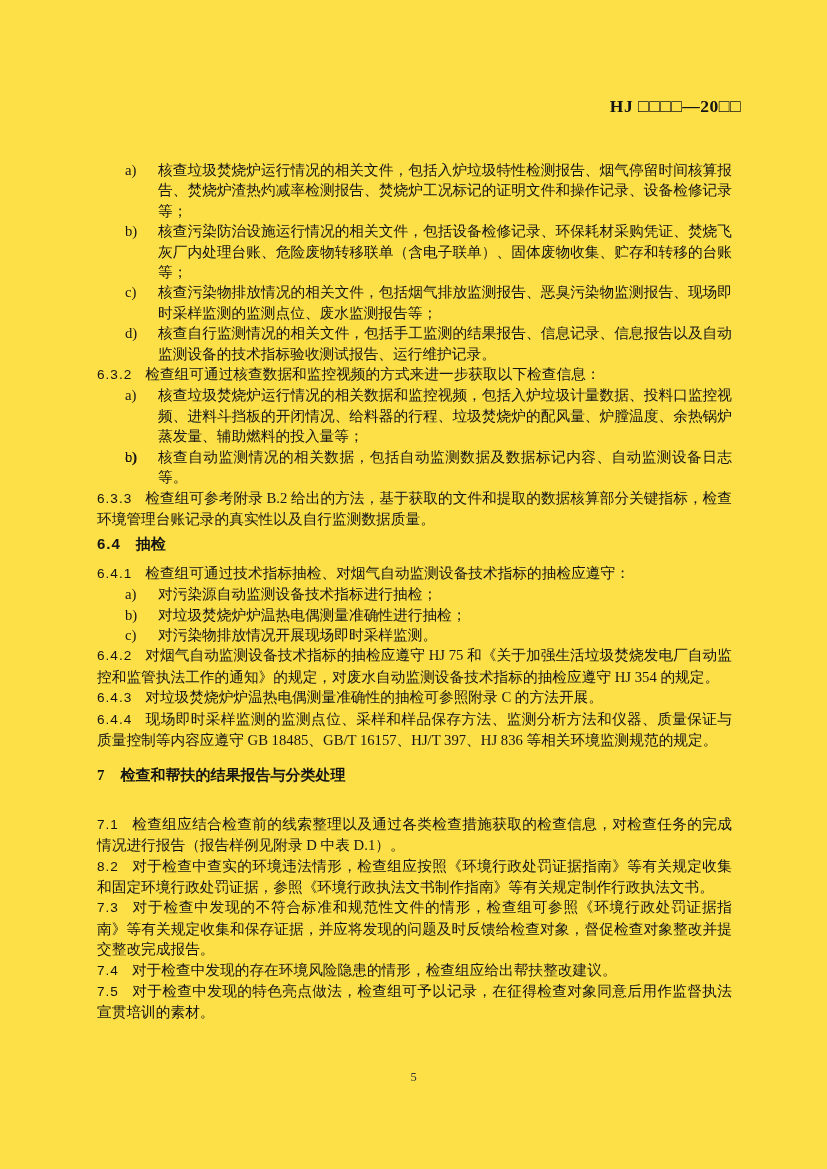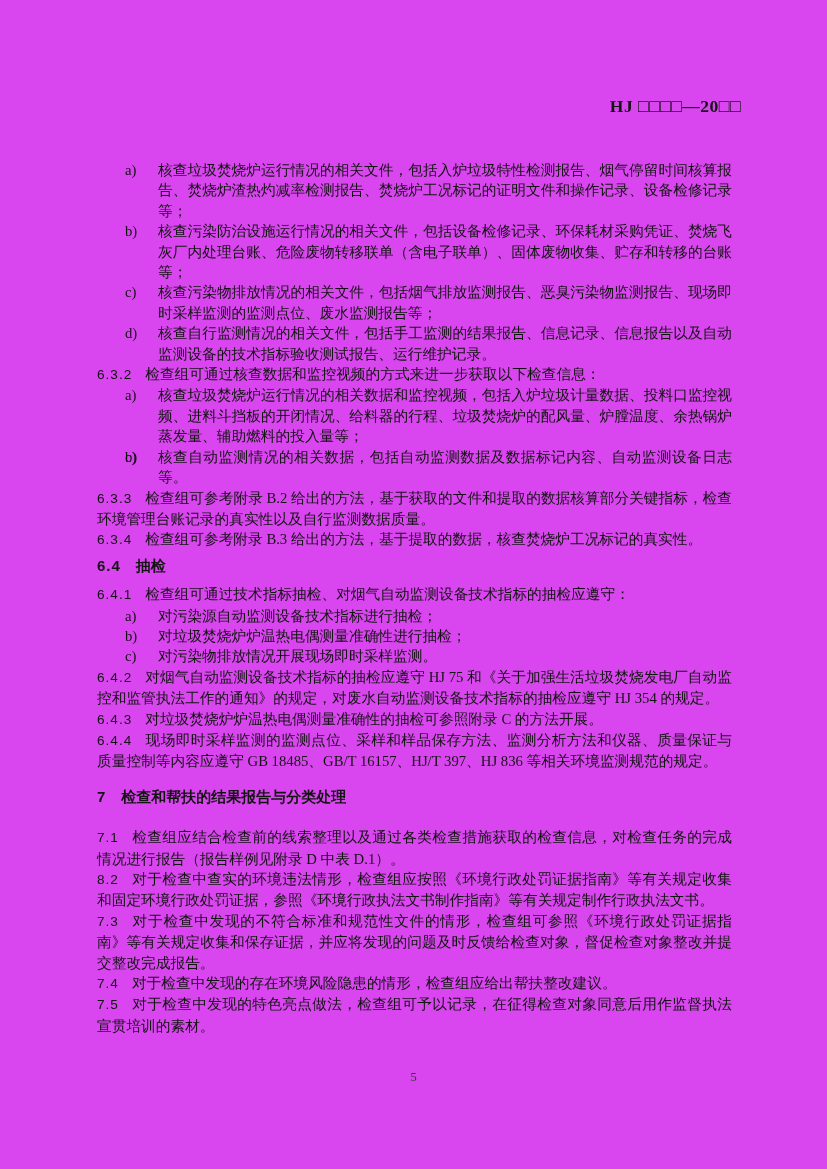--- a/index.html
+++ b/index.html
@@ -1,20 +1,20 @@
 <!DOCTYPE html>
 <html><head>
 <meta charset="utf-8">
 <style>
   html, body { margin: 0; padding: 0; background: #e8e8e8; }
   .page {
     position: relative;
     width: 827px;
     height: 1169px;
-    background: #d946ef;
+    background: #fde047;
     font-family: "Liberation Serif", "DejaVu Serif", serif;
     color: #141414;
     overflow: hidden;
     margin: 0 auto;
   }
   .doc-code {
     position: absolute;
     top: 96px;
     right: 86px;
     font-family: "Liberation Serif", "DejaVu Serif", serif;
@@ -60,21 +60,21 @@
     font-family: "Liberation Sans", "DejaVu Sans", sans-serif;
     font-weight: bold;
     font-size: 15px;
     line-height: 20.4px;
   }
   .sec-heading .sec-num {
     margin-right: 15px;
     letter-spacing: 1px;
   }
   .h-64 { margin-top: 5px; margin-bottom: 8px; }
-  .h-7  { margin-top: 15px; margin-bottom: 20px; }
+  .h-7  { margin-top: 15px; margin-bottom: 28px; font-family: Liberation Serif, serif; }
   .footer-page {
     position: absolute;
     top: 1070px;
     left: 0;
     width: 100%;
     text-align: center;
     font-size: 12.5px;
     color: #333;
   }
 </style>
@@ -115,23 +115,20 @@
     <div class="list-item">
       <span class="li-label">b)</span>
     </div>
     <div class="list-item">
       <span class="li-label">c)</span>
       <span>核查自动监测情况的相关数据，包括自动监测数据及数据标记内容、自动监测设备日志等。</span>
     </div>
 
     <p class="clause">
       <span class="clause-num">6.3.3</span><span>检查组可参考附录 B.2 给出的方法，基于获取的文件和提取的数据核算部分关键指标，检查环境管理台账记录的真实性以及自行监测数据质量。</span>
-    </p>
-    <p class="clause">
-      <span class="clause-num">6.3.4</span><span>检查组可参考附录 B.3 给出的方法，基于提取的数据，核查焚烧炉工况标记的真实性。</span>
     </p>
 
     <h3 class="sec-heading h-64">
       <span class="sec-num">6.4</span><span>抽检</span>
     </h3>
 
     <p class="clause">
       <span class="clause-num">6.4.1</span><span>检查组可通过技术指标抽检、对烟气自动监测设备技术指标的抽检应遵守：</span>
     </p>
 

